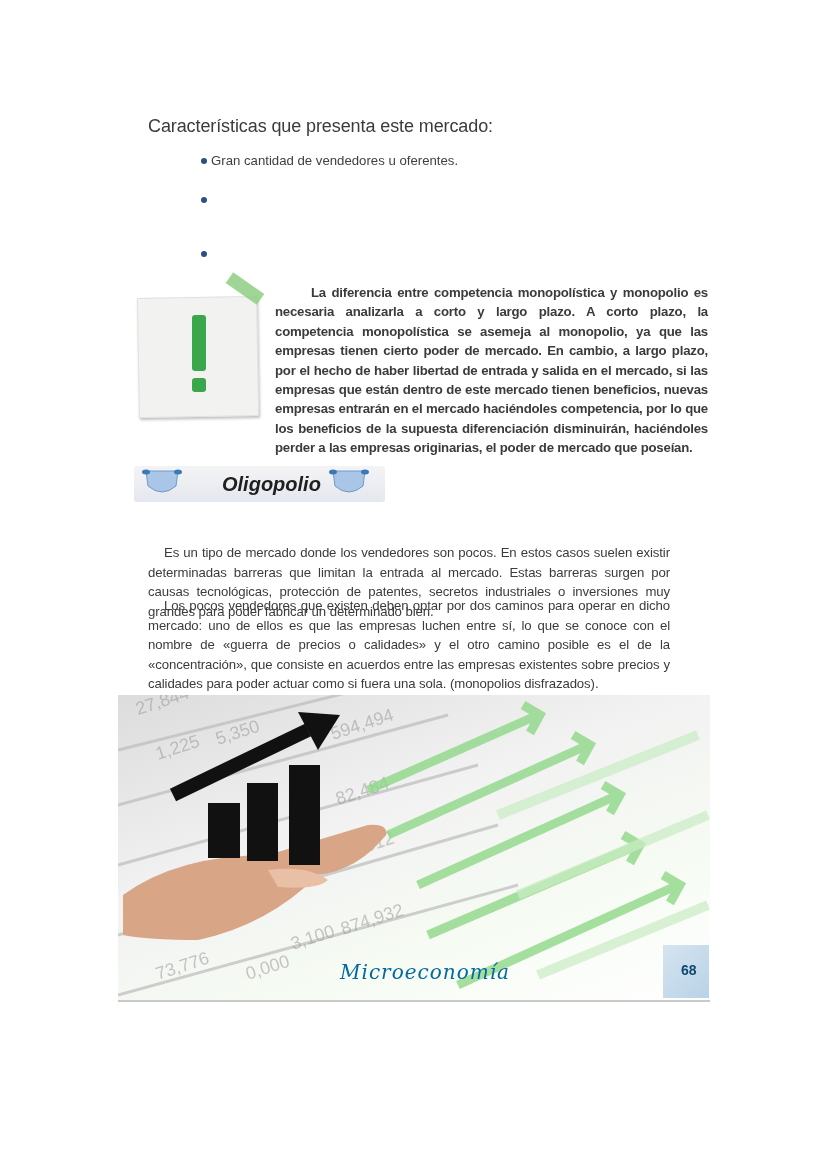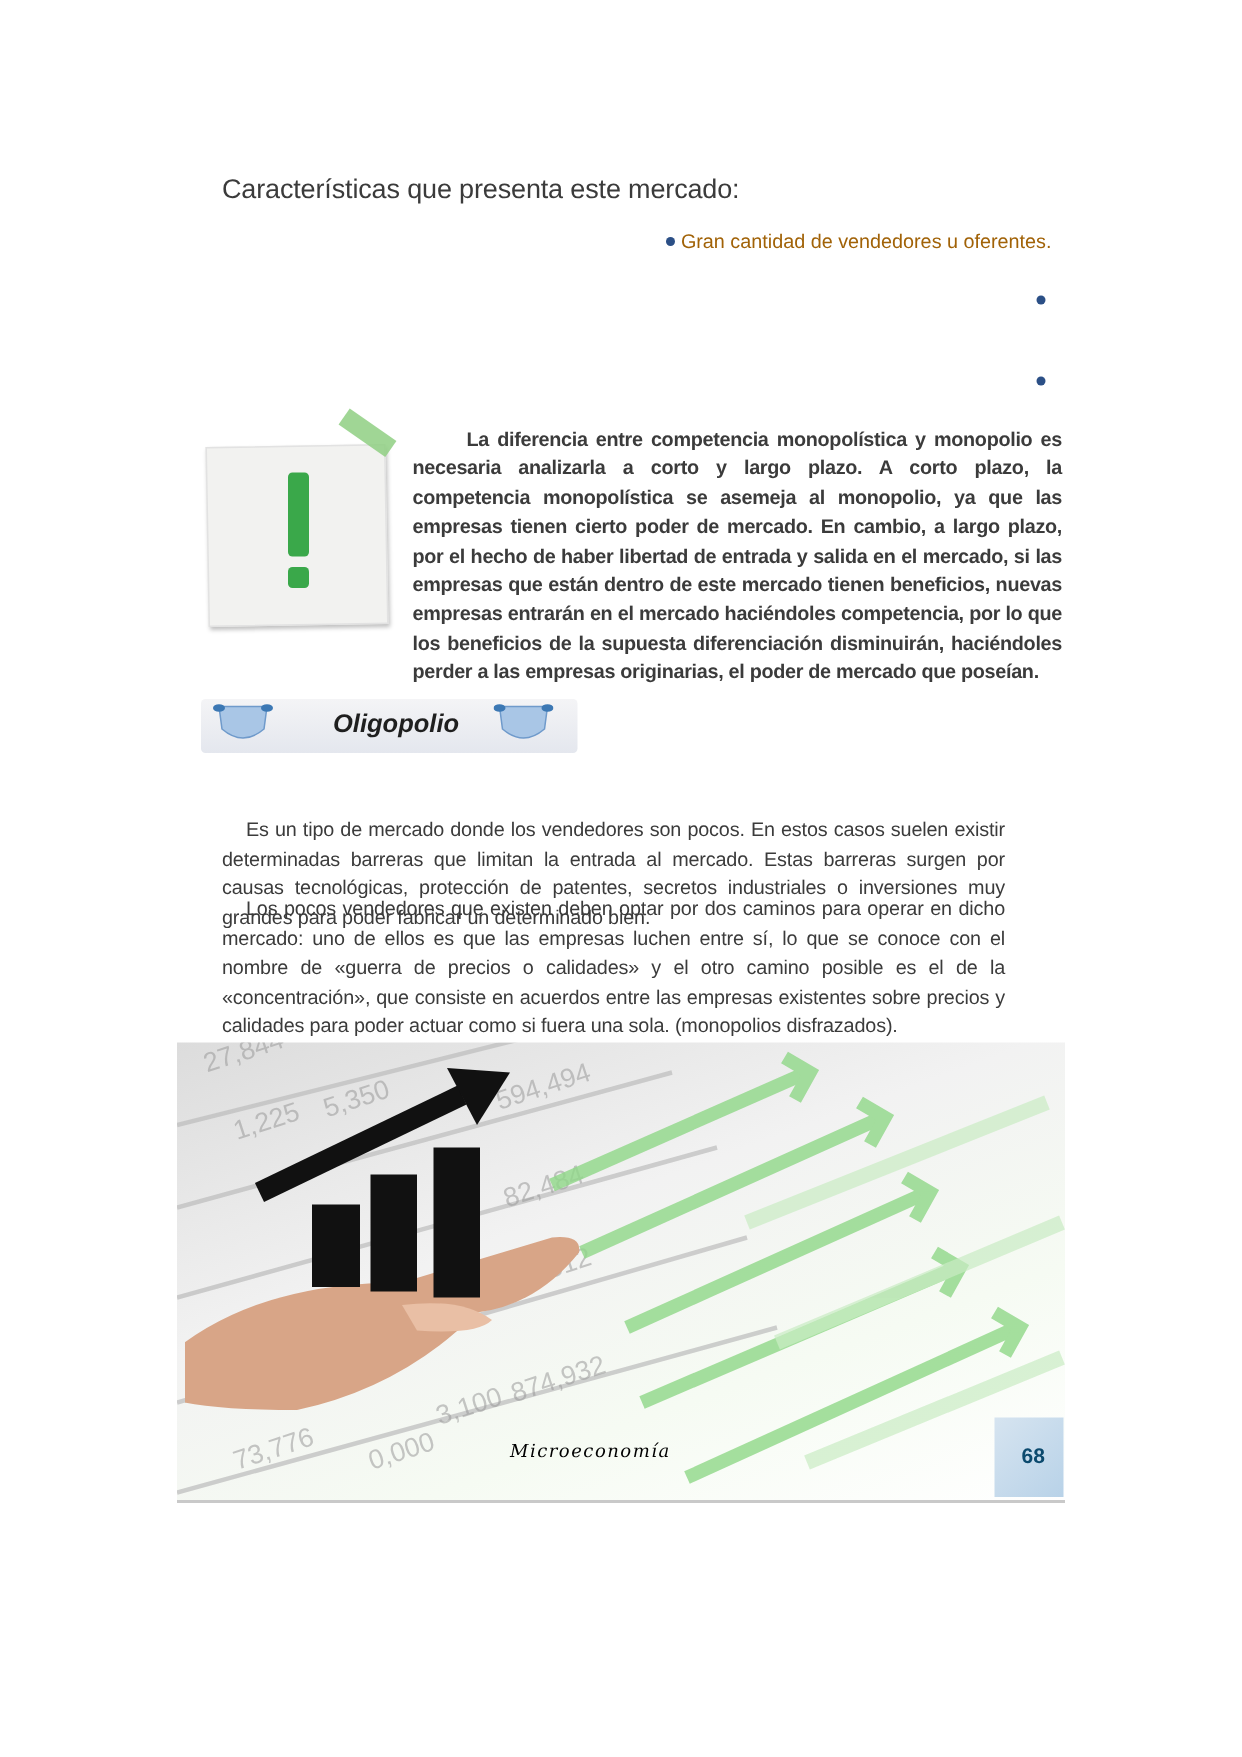--- a/index.html
+++ b/index.html
@@ -2,40 +2,40 @@
 <html><head>
 <meta charset="utf-8">
 <style>
   html, body { margin: 0; padding: 0; }
   body {
     width: 828px; height: 1171px; background: #ffffff; position: relative;
     font-family: "Liberation Sans", sans-serif; color: #3a3a3a; overflow: hidden;
   }
   .txt { position: absolute; font-size: 18px; line-height: 20px; color: #3b3b3b; letter-spacing: -0.1px; }
   .intro { left: 148px; top: 116px; }
-  .bullet { position: absolute; left: 201px; font-size: 13.2px; line-height: 20px; color: #a16207; width: 500px; text-align: right; }
+  .bullet { position: absolute; left: 201px; font-size: 13.2px; line-height: 20px; color: #404040; width: 500px; }
   .bullet .dot { display: inline-block; width: 6px; height: 6px; border-radius: 50%; background: #2b4f86; margin-right: 4px; vertical-align: middle; position: relative; top: -1px; }
   .b1 { top: 151px; } .b2 { top: 190px; } .b3 { top: 244px; }
   .note { position: absolute; left: 134px; top: 282px; width: 130px; height: 140px; }
   .paper { position: absolute; left: 4px; top: 15px; width: 118px; height: 118px; background: #f2f2f0;
     box-shadow: 1px 2px 3px rgba(0,0,0,0.25); transform: rotate(-1deg); border: 1px solid #e2e2e2; }
   .tape { position: absolute; left: 92px; top: 0px; width: 38px; height: 13px; background: #8fcf83; opacity: 0.85; transform: rotate(35deg); }
   .excl-bar { position: absolute; left: 58px; top: 33px; width: 14px; height: 56px; background: #3aa84a; border-radius: 3px; }
   .excl-dot { position: absolute; left: 58px; top: 96px; width: 14px; height: 14px; background: #3aa84a; border-radius: 3px; }
   .para1 { position: absolute; left: 275px; top: 283px; width: 433px; font-size: 13.2px; line-height: 19.4px; text-align: justify; color: #3b3b3b; text-indent: 36px; letter-spacing: -0.2px; font-weight: bold; }
   .banner { position: absolute; left: 134px; top: 466px; width: 251px; height: 36px;
     background: linear-gradient(#f4f4f6, #e4e7ee); border-radius: 3px; }
   .banner .shield { position: absolute; top: 2px; width: 40px; height: 30px; }
-  .banner .title { position: absolute; left: 88px; top: 7px; font-size: 17px; font-style: italic; font-weight: bold; color: #1f1f1f; }
+  .banner .title { position: absolute; left: 88px; top: 7px; font-size: 20px; font-style: italic; font-weight: bold; color: #1f1f1f; }
   .para { position: absolute; left: 148px; width: 522px; font-size: 13.2px; line-height: 19.5px; text-align: justify; color: #3b3b3b; text-indent: 16px; letter-spacing: -0.1px; }
   .para2 { top: 503px; margin-top: 40px; } .para3 { top: 596px; }
   .hero { position: absolute; left: 118px; top: 695px; width: 592px; height: 305px; overflow: hidden;
     background: linear-gradient(160deg, #dcdcdc 0%, #f2f2f2 40%, #f6fbf3 70%, #ffffff 100%); border-bottom: 2px solid #c9c9c9; }
   .hero svg { position: absolute; left: 0; top: 0; }
-  .footer-title { position: absolute; left: 340px; top: 960px; font-family: "DejaVu Serif", serif; font-style: italic; font-size: 12px; color: #000000; letter-spacing: 1px; }
+  .footer-title { position: absolute; left: 340px; top: 960px; font-family: "DejaVu Serif", serif; font-style: italic; font-size: 20px; color: #0369a1; letter-spacing: 1px; }
   .page-box { position: absolute; left: 663px; top: 945px; width: 46px; height: 53px; background: linear-gradient(135deg, #d6e4f0, #b8d2e8); }
   .page-num { position: absolute; left: 681px; top: 962px; font-size: 14px; font-weight: bold; color: #0c4a6e; }
 </style>
 </head>
 <body>
 
 <div class="txt intro">Características que presenta este mercado:</div>
 
 <div class="bullet b1"><span class="dot"></span><span>Gran cantidad de vendedores u oferentes.</span></div>
 <div class="bullet b2"><span class="dot"></span></div>

